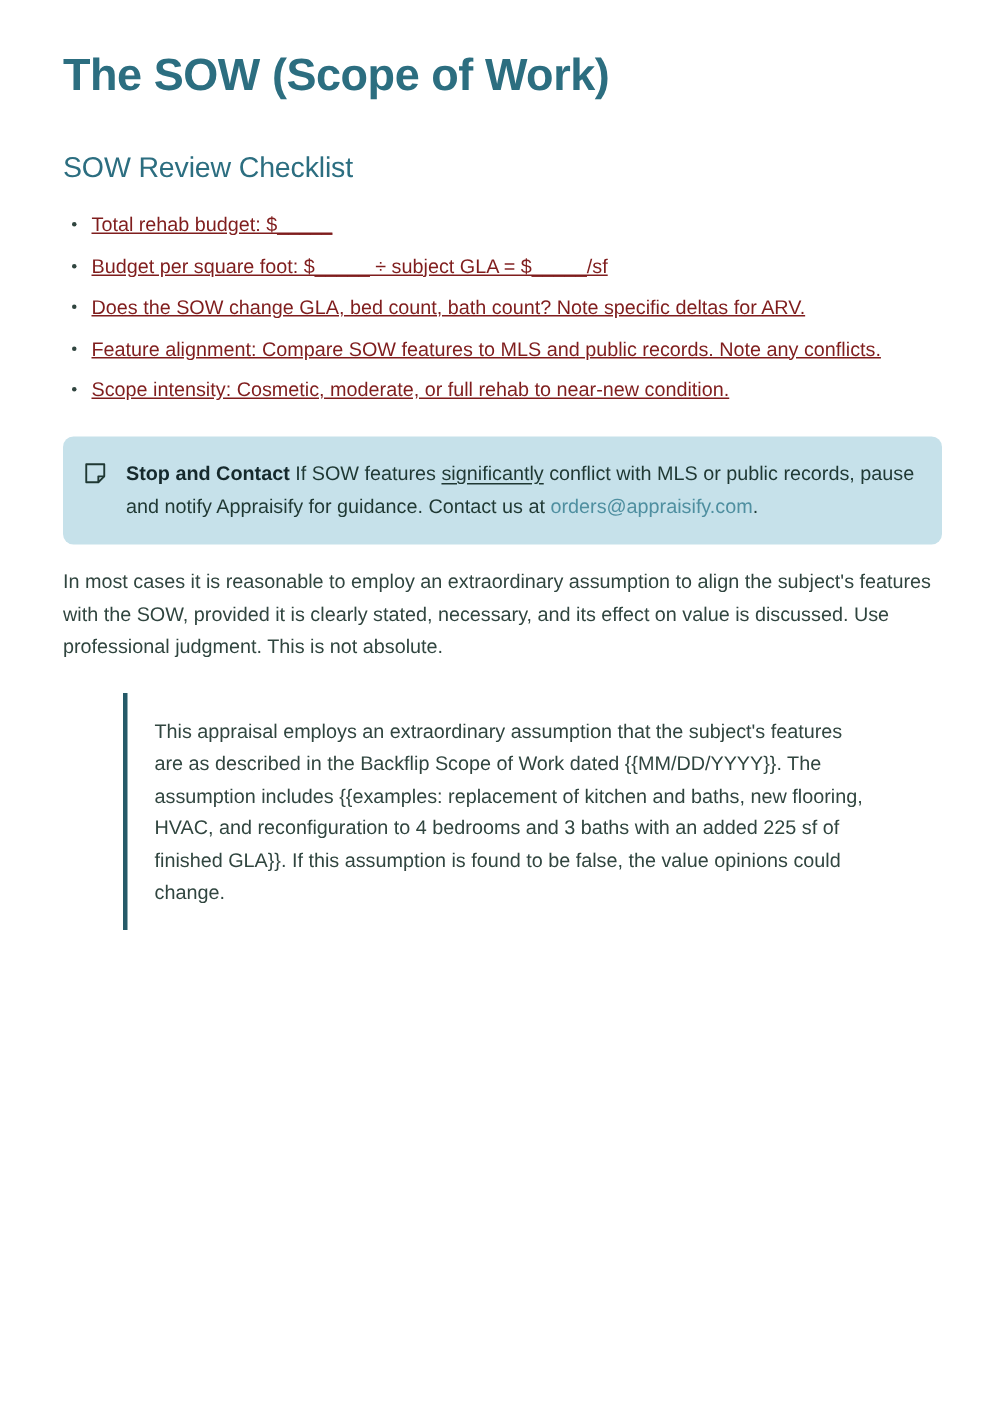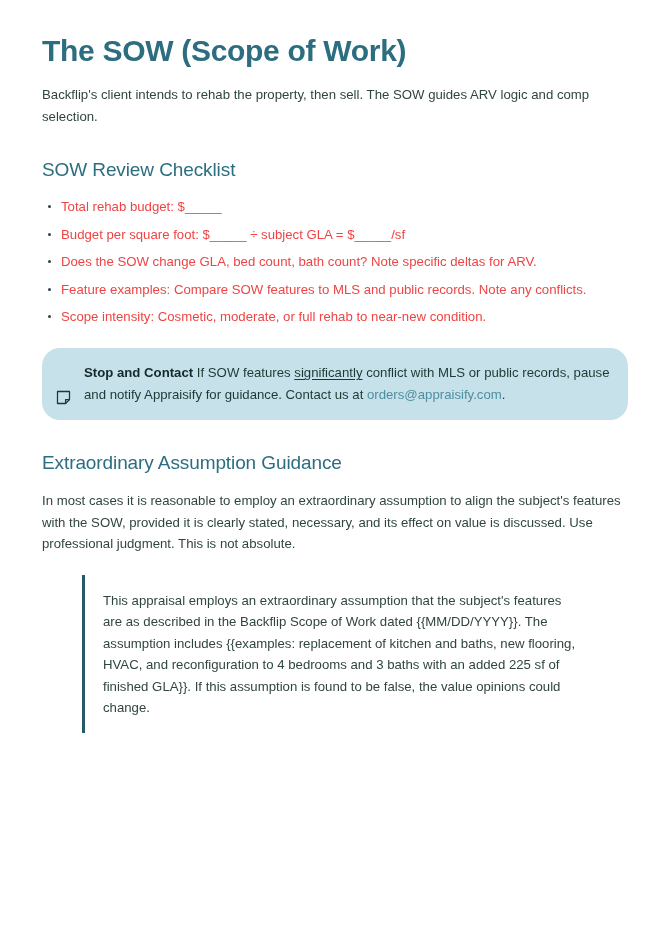--- a/index.html
+++ b/index.html
@@ -69,42 +69,43 @@
     margin: 0;
     padding: 14px 0 0 0;
     list-style: none;
   }
   .checklist li {
     position: relative;
     padding-left: 19px;
     margin-bottom: 8.5px;
     font-size: 13.2px;
     line-height: 19px;
-    color: #ef4444;
+    color: #7f1d1d;
+    text-decoration: underline;
   }
   .checklist li:last-child { margin-bottom: 0; }
   .checklist li::before {
     content: "";
     position: absolute;
     left: 6px;
     top: 8px;
     width: 3.2px;
     height: 3.2px;
     border-radius: 50%;
     background: #30453f;
   }
 
   
   .callout {
     margin-top: 22px;
     background: #c6e1ea;
-    border-radius: 18px;
+    border-radius: 7px;
     padding: 14px 17px 15px 14px;
     display: flex;
-    align-items: flex-end;
+    align-items: flex-start;
     gap: 13px;
   }
   .callout-icon {
     flex: 0 0 auto;
     width: 15px;
     height: 15px;
     margin-top: 3px;
     display: block;
   }
   .callout-body {
@@ -139,43 +140,41 @@
     color: #30453f;
   }
 </style>
 </head>
 <body>
 
 <div class="page">
 
   <h1 class="doc-title">The SOW (Scope of Work)</h1>
 
-  <p class="para">Backflip's client intends to rehab the property, then sell. The SOW guides ARV logic and comp selection.</p>
 
   <h2 class="h2">SOW Review Checklist</h2>
 
   <ul class="checklist">
     <li>Total rehab budget: $_____</li>
     <li>Budget per square foot: $_____ ÷ subject GLA = $_____/sf</li>
     <li>Does the SOW change GLA, bed count, bath count? Note specific deltas for ARV.</li>
-    <li>Feature examples: Compare SOW features to MLS and public records. Note any conflicts.</li>
+    <li>Feature alignment: Compare SOW features to MLS and public records. Note any conflicts.</li>
     <li>Scope intensity: Cosmetic, moderate, or full rehab to near-new condition.</li>
   </ul>
 
   <div class="callout">
     <svg class="callout-icon" viewBox="0 0 16 16" fill="none">
       <path d="M1.6 1.6 H14.4 V10.2 L10.2 14.4 H1.6 Z" stroke="#1f3833" stroke-width="1.35" stroke-linejoin="round" fill="none"></path>
       <path d="M14.4 10.2 H10.2 V14.4" stroke="#1f3833" stroke-width="1.35" stroke-linejoin="round" fill="none"></path>
     </svg>
     <div class="callout-body">
       <strong>Stop and Contact</strong><span> If SOW features </span><span class="u-underline">significantly</span><span> conflict with MLS or public records, pause and notify Appraisify for guidance. Contact us at </span><a class="email-link" href="#">orders@appraisify.com</a><span>.</span>
     </div>
   </div>
 
-  <h2 class="h2">Extraordinary Assumption Guidance</h2>
 
   <p class="para">In most cases it is reasonable to employ an extraordinary assumption to align the subject's features with the SOW, provided it is clearly stated, necessary, and its effect on value is discussed. Use professional judgment. This is not absolute.</p>
 
 
   <blockquote class="quote-wrap">
     <p class="quote-text">This appraisal employs an extraordinary assumption that the subject's features are as described in the Backflip Scope of Work dated {{MM/DD/YYYY}}. The assumption includes {{examples: replacement of kitchen and baths, new flooring, HVAC, and reconfiguration to 4 bedrooms and 3 baths with an added 225 sf of finished GLA}}. If this assumption is found to be false, the value opinions could change.</p>
   </blockquote>
 
 </div>
 

